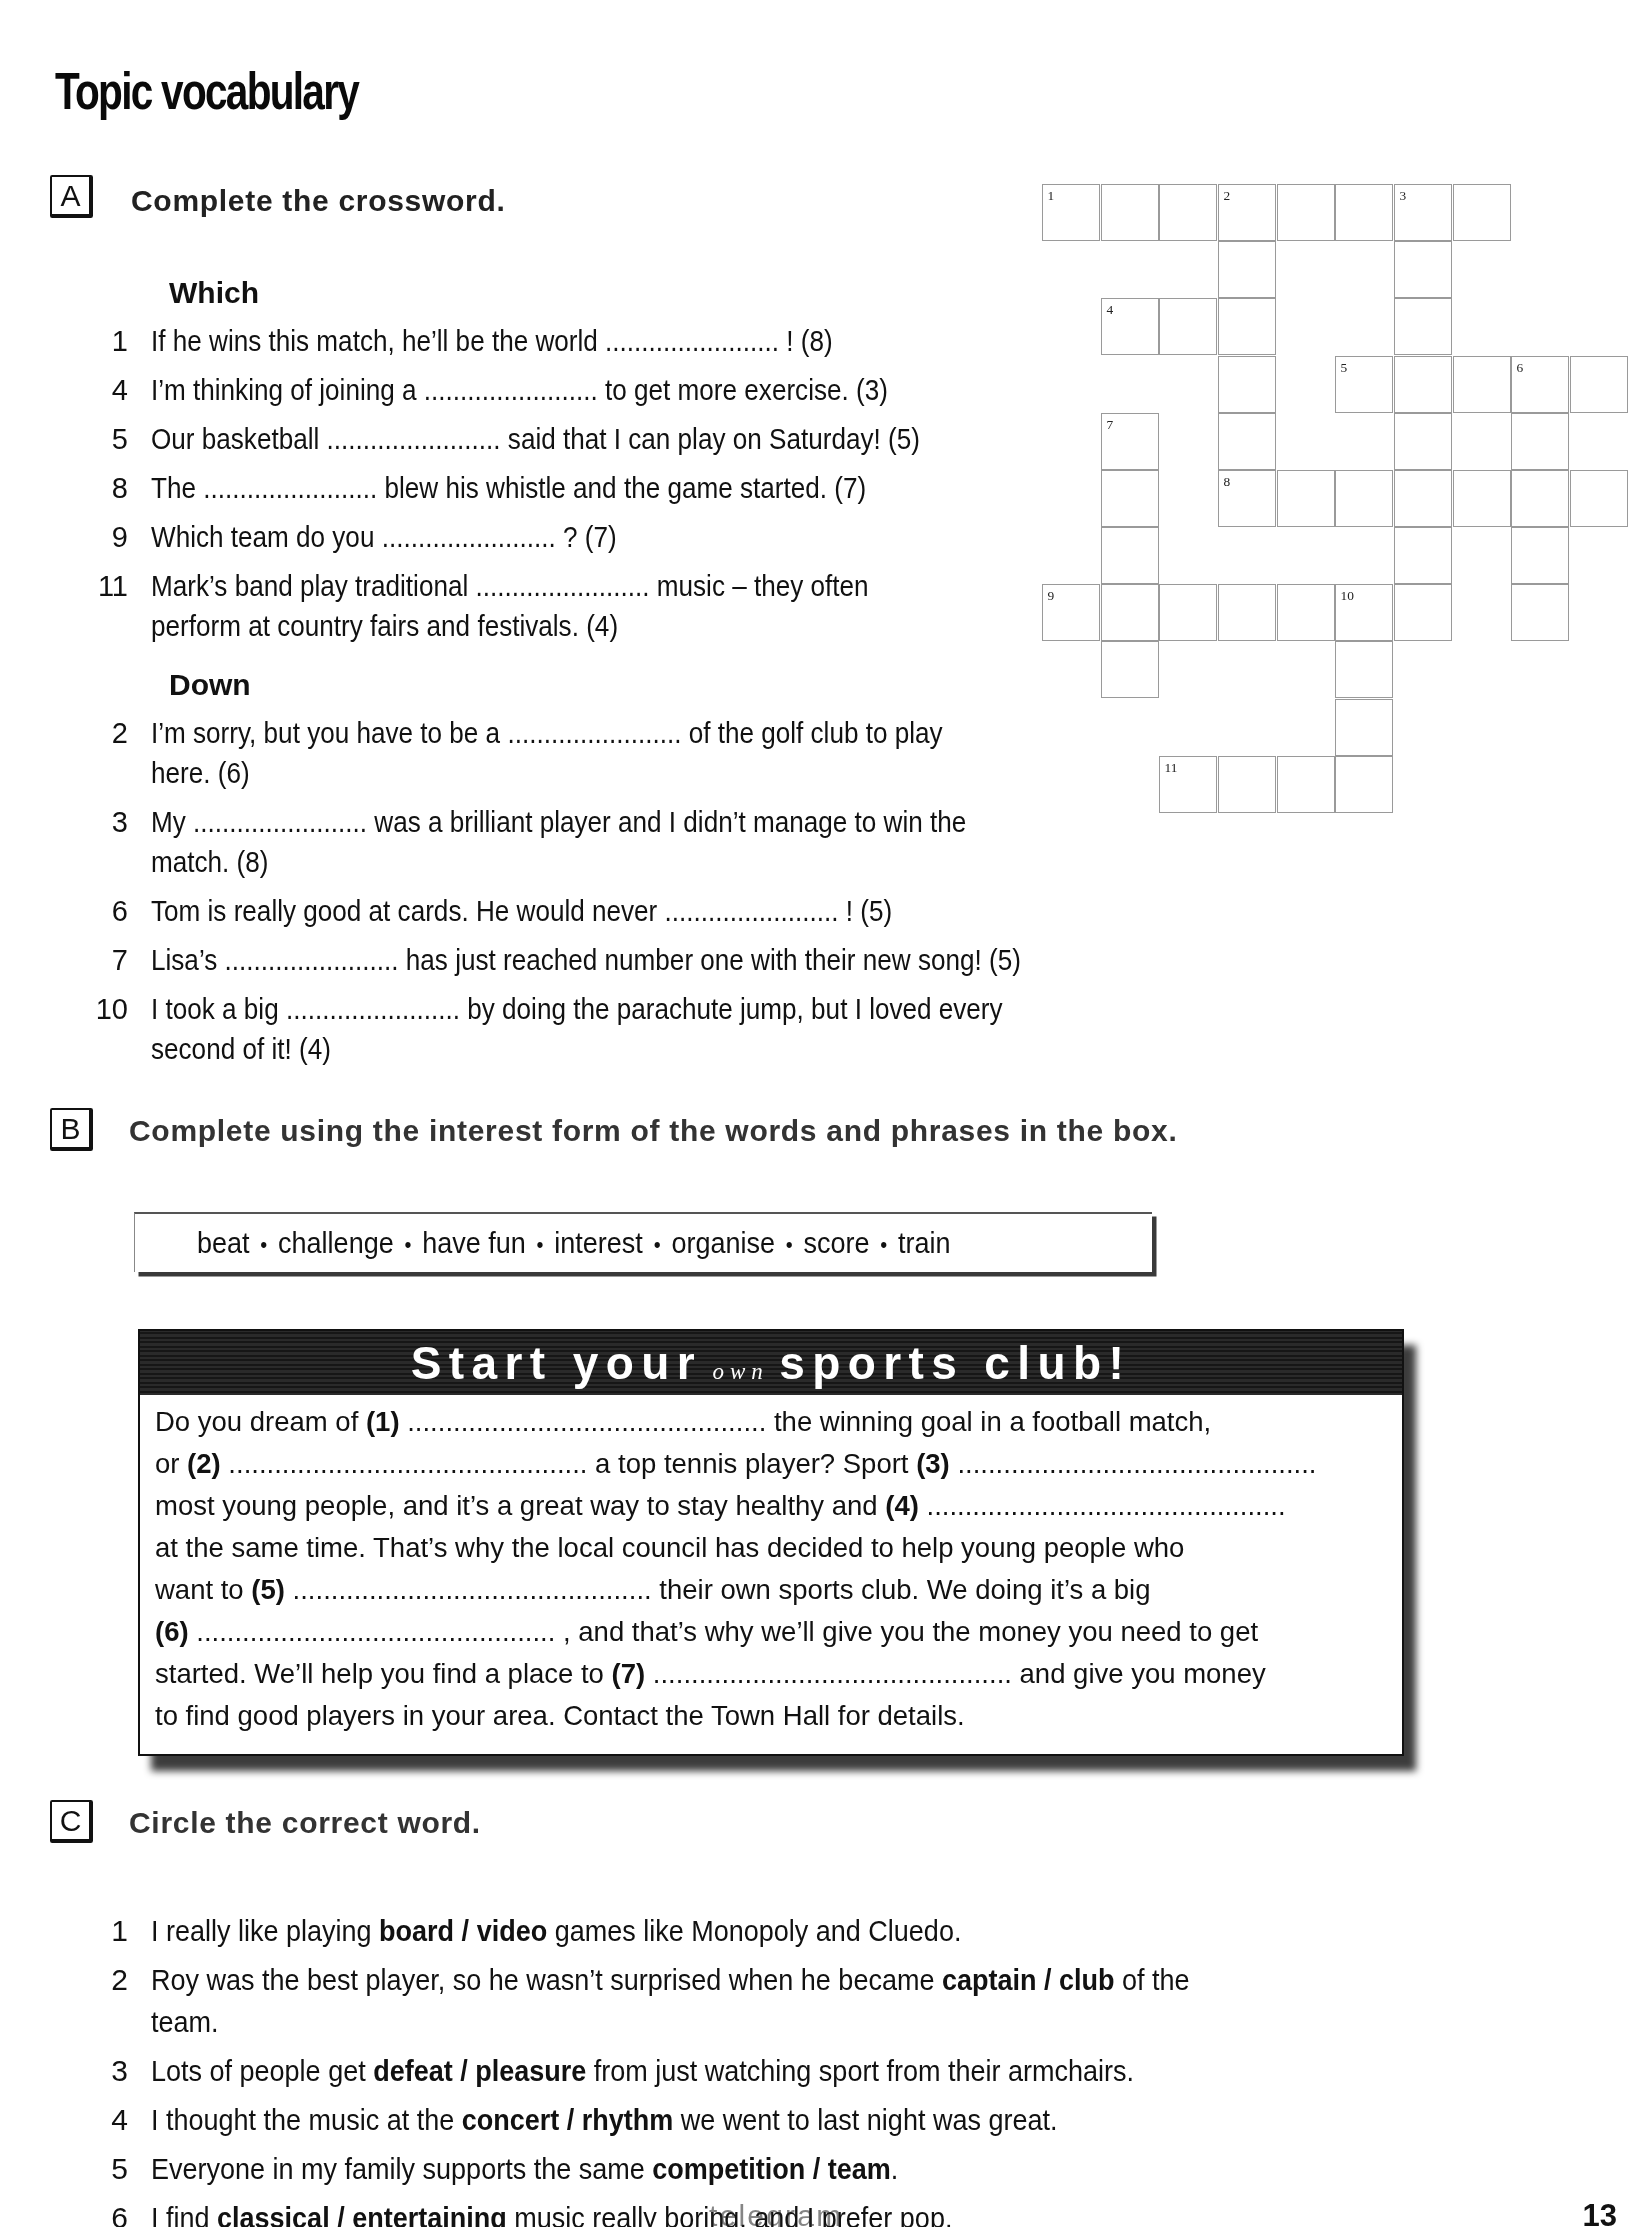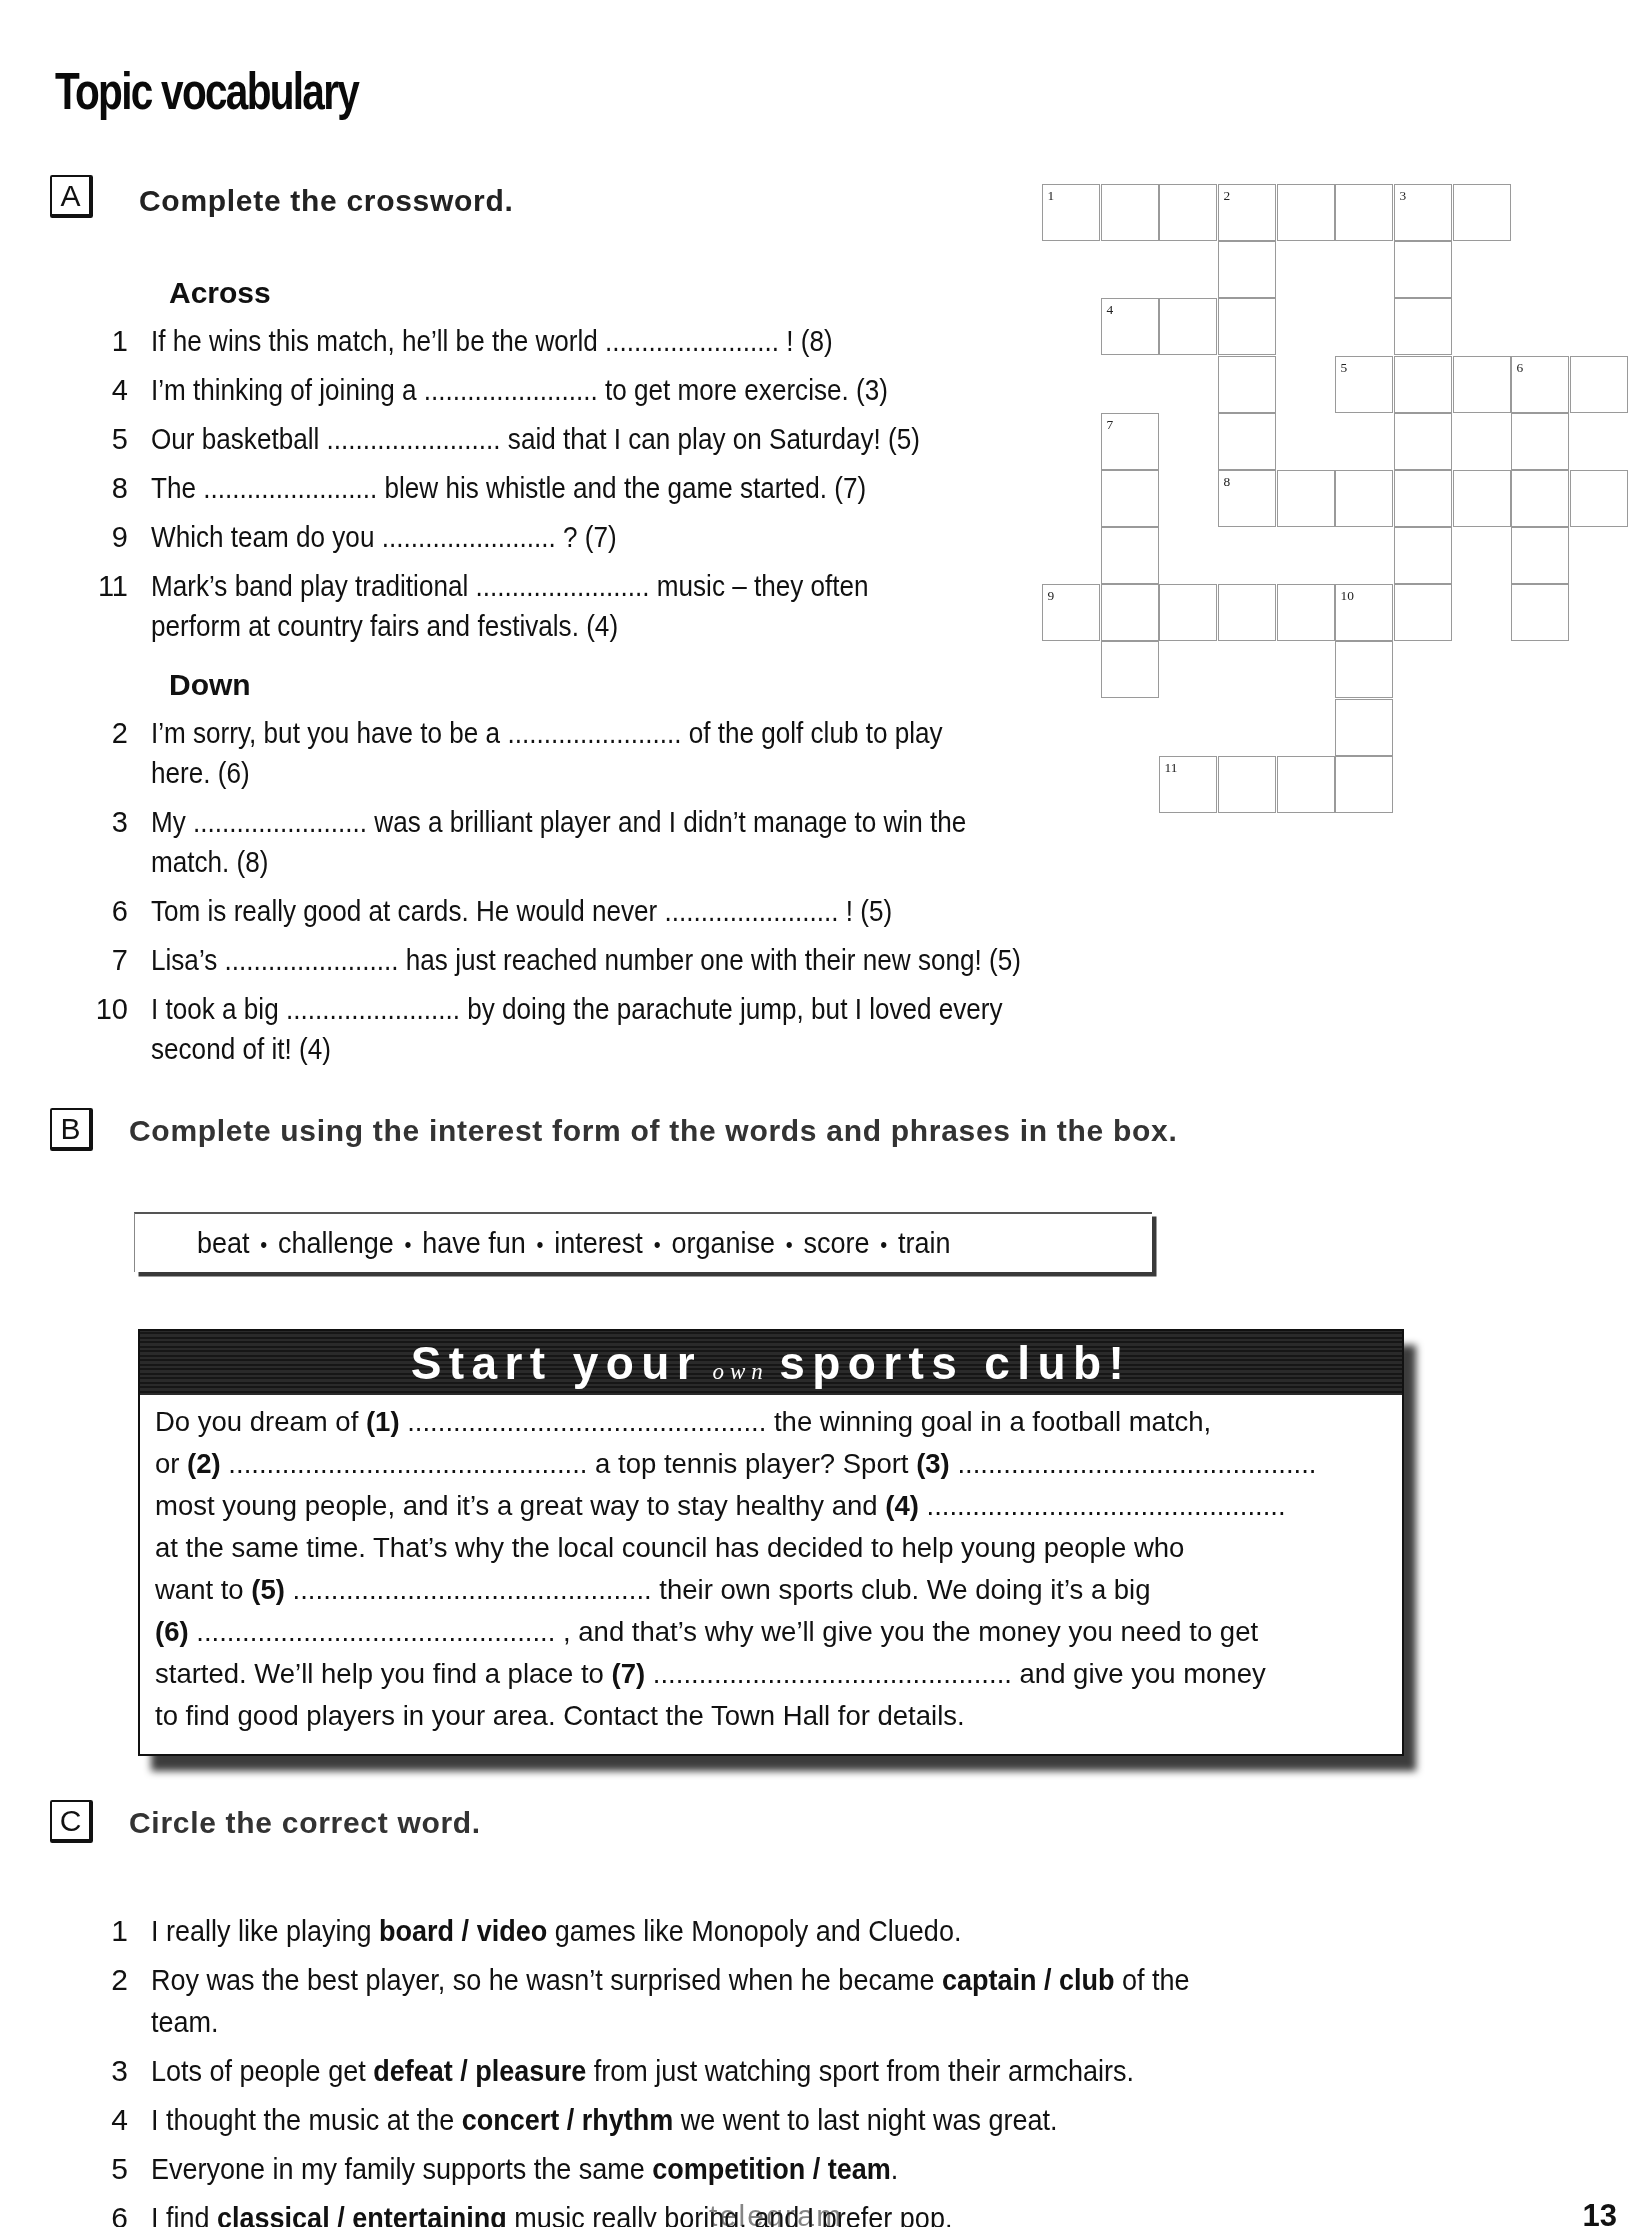--- a/index.html
+++ b/index.html
@@ -43,23 +43,23 @@
   .circle-item b { font-weight:bold; }
   .overlay-mark { left:709px; top:2199px; font-size:30px; color:#222; opacity:0.55; letter-spacing:2.2px; }
   .page-num { right:30px; top:2198px; font-size:31px; font-weight:bold; }
 </style>
 </head>
 <body>
 
 <div class="abs page-title">Topic vocabulary</div>
 
 <div class="abs sec-box" style="left:50px; top:175px;">A</div>
-<div class="abs sec-title" style="left:131px; top:184px;margin-left:8px;">Complete the crossword.</div>
-
-<div class="abs clue-head" style="left:169px; top:276px;">Across</div>
+<div class="abs sec-title" style="left:131px; top:184px;">Complete the crossword.</div>
+
+<div class="abs clue-head" style="left:169px; top:276px;">Which</div>
 <div id="across-list" class="abs" style="left:83px; top:321px;">
     <div class="abs clue" style="left: 0px; top: 0px;">
       <span class="num">1</span>
       <span class="txt"><span>If he wins this match, he’ll be the world </span><span class="blank">........................</span><span> ! (8)</span></span>
     </div>
     <div class="abs clue" style="left: 0px; top: 49px;">
       <span class="num">4</span>
       <span class="txt"><span>I’m thinking of joining a </span><span class="blank">........................</span><span> to get more exercise. (3)</span></span>
     </div>
     <div class="abs clue" style="left: 0px; top: 98px;">

